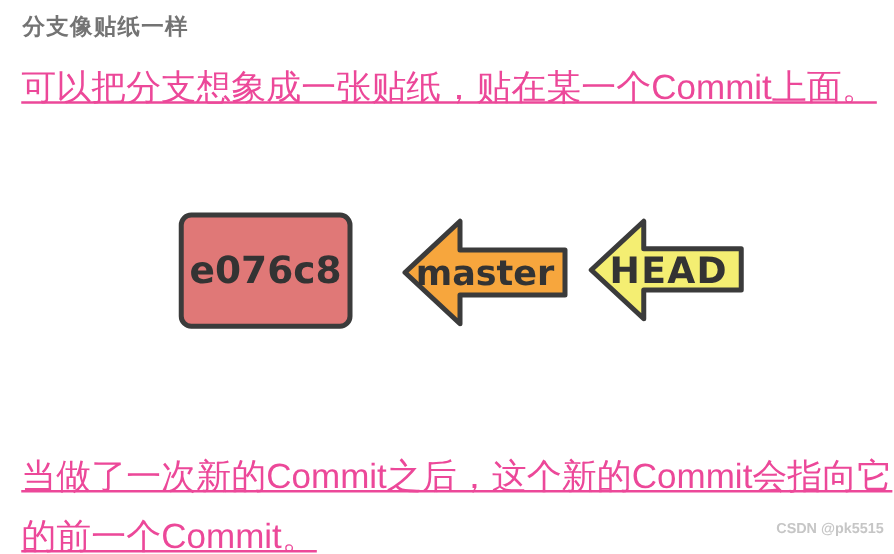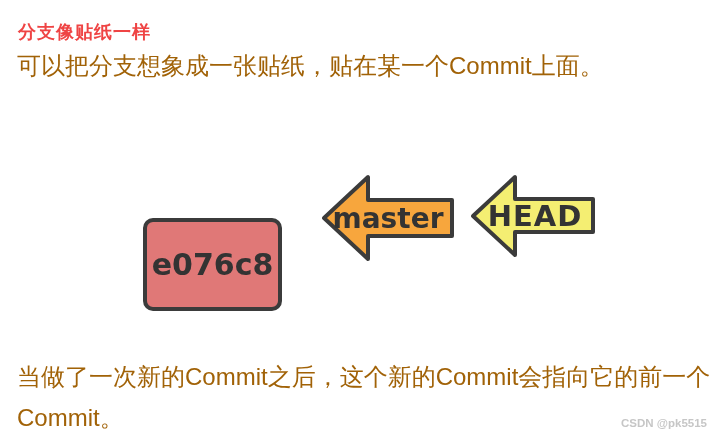--- a/index.html
+++ b/index.html
@@ -7,33 +7,34 @@
   body {
     width: 715px;
     height: 443px;
     position: relative;
     overflow: hidden;
     font-family: "Liberation Sans", "DejaVu Sans", sans-serif;
   }
   .article-heading {
     position: absolute;
     left: 18px;
-    top: 20px;
+    top: 9px;
     font-size: 18px;
     font-weight: bold;
-    color: #ef4444;
+    color: #737373;
     letter-spacing: 1px;
     font-family: Liberation Mono, monospace;
   }
   .para {
     position: absolute;
     left: 17px;
-    font-size: 24px;
-    color: #a16207;
+    font-size: 28px;
+    color: #ec4899;
     line-height: 1.7;
+    text-decoration: underline;
   }
   .para-1 { top: 46px; width: 690px; }
   .para-2 { top: 357px; width: 700px; }
   .diagram {
     position: absolute;
     left: 0;
     top: 140px;
     width: 715px;
     height: 170px;
   }
@@ -41,21 +42,20 @@
     position: absolute;
     left: 143px;
     top: 30px;           
     width: 139px;
     height: 93px;
     border: 4px solid #3b3b3b;
     border-radius: 10px;
     display: flex;
     align-items: center;
     justify-content: center;
-    margin-top: 48px;
   }
   .commit-node-label {
     font-family: "DejaVu Sans", sans-serif;
     font-size: 30px;
     font-weight: bold;
     color: #333333;
   }
   .arrow-svg { position: absolute; overflow: visible; }
   .arrow-master { left: 321px; top: 32px; }  
   .arrow-head   { left: 470px; top: 32px; }

